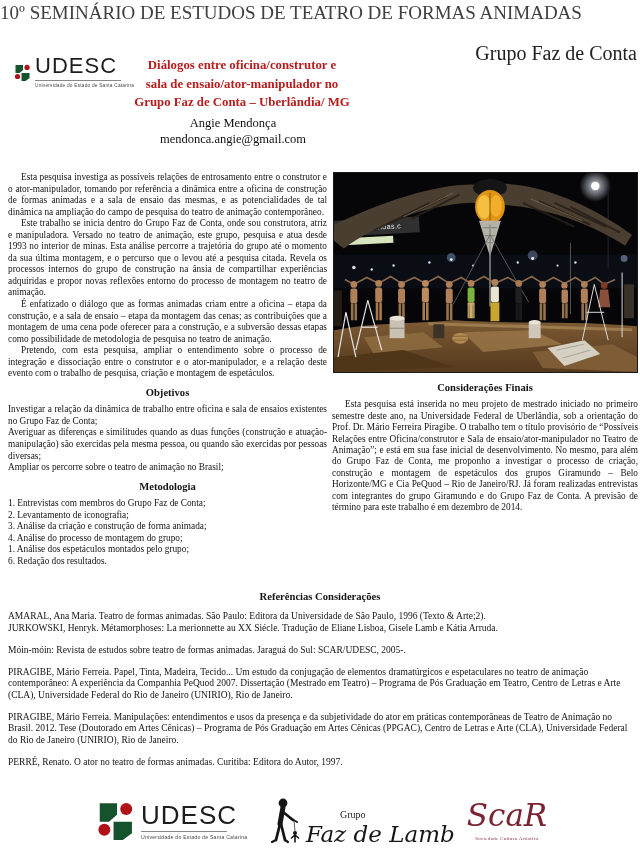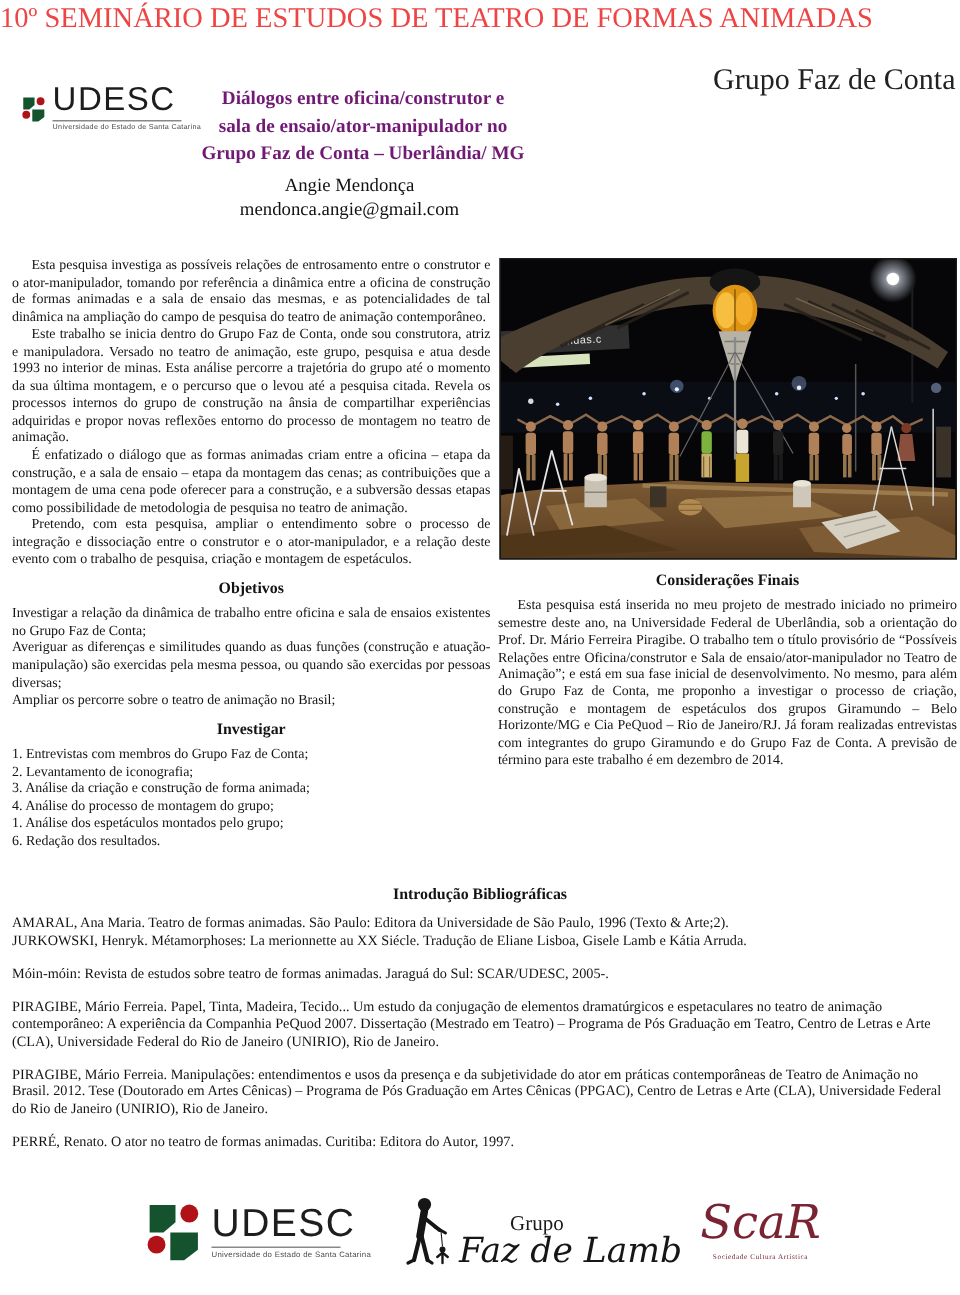--- a/index.html
+++ b/index.html
@@ -1,35 +1,35 @@
 <!DOCTYPE html>
 <html><head>
 <meta charset="utf-8">
 <style>
   html,body{margin:0;padding:0;background:#fff;}
   .poster{position:relative;width:640px;height:863px;background:#ffffff;
           font-family:"Liberation Serif",serif;color:#141414;overflow:hidden;}
 
   .seminar-title{position:absolute;top:2px;left:0;width:536px;text-align:center;
-                 font-size:19px;white-space:nowrap;color:#ef4444;}
+                 font-size:19px;white-space:nowrap;color:#404040;}
 
   .group-name{position:absolute;top:42px;right:3px;font-size:20px;color:#222;text-align:right;}
 
   
   .udesc{display:flex;align-items:flex-start;}
   .udesc-top{position:absolute;left:14px;top:54px;width:120px;}
   .udesc-text{margin-left:3px;}
   .udesc-word{font-family:"Liberation Sans",sans-serif;font-size:22px;color:#1d1d1d;
               letter-spacing:1px;line-height:24px;}
   .udesc-sub{font-family:"Liberation Sans",sans-serif;font-size:4.8px;color:#4a4a4a;
              white-space:nowrap;margin-top:2px;letter-spacing:.2px;}
   .udesc-rule{height:1px;background:#888;margin-top:2px;width:86px;}
 
   .poster-title{position:absolute;left:118px;top:56px;width:248px;text-align:center;
-                font-weight:bold;font-size:12.8px;line-height:18.5px;color:#701a75;}
+                font-weight:bold;font-size:12.8px;line-height:18.5px;color:#b91c1c;}
   .author-block{position:absolute;left:118px;top:116px;width:230px;text-align:center;
                 font-size:12.5px;line-height:15.5px;color:#111;}
 
   .col-left{position:absolute;left:8px;top:172px;width:319px;font-size:9.3px;
             line-height:11.55px;text-align:justify;}
   .col-right{position:absolute;left:332px;top:382px;width:306px;font-size:9.3px;
              line-height:11.4px;text-align:justify;}
   .sec-h{text-align:center;font-size:10.6px;font-weight:bold;margin:0 0 6px;}
   .sec-h.mid{margin-top:7px;}
   .col-left p,.col-right p{margin:0;}
@@ -43,21 +43,21 @@
   .refs .sec-h{margin-bottom:9px;}
   .refs p{margin:0;}
   .refs p.gap{margin-top:11px;}
 
   .footer{position:absolute;left:0;top:795px;width:640px;height:66px;}
   .f-udesc{position:absolute;left:96px;top:6px;}
   .f-udesc .udesc-word{font-size:26px;line-height:28px;}
   .f-udesc .udesc-sub{font-size:5.2px;}
   .f-fdc{position:absolute;left:268px;top:2px;display:flex;align-items:flex-end;}
   .fdc-text{position:relative;margin-left:4px;padding-top:10px;}
-  .fdc-grupo{position:absolute;top:0;left:34px;font-size:14px;color:#1a1a1a;}
+  .fdc-grupo{position:absolute;top:0;left:34px;font-size:10px;color:#1a1a1a;}
   .fdc-name{font-family:"DejaVu Serif",serif;font-style:italic;font-size:23px;color:#161616;
             line-height:30px;}
   .f-scar{position:absolute;left:452px;top:0;width:110px;text-align:center;}
   .scar-word{font-family:"DejaVu Serif",serif;font-style:italic;font-size:31px;
              line-height:40px;color:#7a2433;}
   .scar-sub{font-size:4.8px;color:#7a2433;letter-spacing:.4px;margin-top:1px;}
 </style>
 </head>
 <body>
 
@@ -96,21 +96,21 @@
     <p class="ind">Esta pesquisa investiga as possíveis relações de entrosamento entre o construtor e o ator-manipulador, tomando por referência a dinâmica entre a oficina de construção de formas animadas e a sala de ensaio das mesmas, e as potencialidades de tal dinâmica na ampliação do campo de pesquisa do teatro de animação contemporâneo.</p>
     <p class="ind">Este trabalho se inicia dentro do Grupo Faz de Conta, onde sou construtora, atriz e manipuladora. Versado no teatro de animação, este grupo, pesquisa e atua desde 1993 no interior de minas. Esta análise percorre a trajetória do grupo até o momento da sua última montagem, e o percurso que o levou até a pesquisa citada. Revela os processos internos do grupo de construção na ânsia de compartilhar experiências adquiridas e propor novas reflexões entorno do processo de montagem no teatro de animação.</p>
     <p class="ind">É enfatizado o diálogo que as formas animadas criam entre a oficina – etapa da construção, e a sala de ensaio – etapa da montagem das cenas; as contribuições que a montagem de uma cena pode oferecer para a construção, e a subversão dessas etapas como possibilidade de metodologia de pesquisa no teatro de animação.</p>
     <p class="ind">Pretendo, com esta pesquisa, ampliar o entendimento sobre o processo de integração e dissociação entre o construtor e o ator-manipulador, e a relação deste evento com o trabalho de pesquisa, criação e montagem de espetáculos.</p>
 
     <h3 class="sec-h mid">Objetivos</h3>
     <p>Investigar a relação da dinâmica de trabalho entre oficina e sala de ensaios existentes no Grupo Faz de Conta;</p>
     <p>Averiguar as diferenças e similitudes quando as duas funções (construção e atuação-manipulação) são exercidas pela mesma pessoa, ou quando são exercidas por pessoas diversas;</p>
     <p>Ampliar os percorre sobre o teatro de animação no Brasil;</p>
 
-    <h3 class="sec-h mid">Investigar</h3>
+    <h3 class="sec-h mid">Metodologia</h3>
     <p>1. Entrevistas com membros do Grupo Faz de Conta;</p>
     <p>2. Levantamento de iconografia;</p>
     <p>3. Análise da criação e construção de forma animada;</p>
     <p>4. Análise do processo de montagem do grupo;</p>
     <p>1. Análise dos espetáculos montados pelo grupo;</p>
     <p>6. Redação dos resultados.</p>
   </div>
 
   <div class="photo-frame">
     <svg viewBox="0 0 305 200" preserveAspectRatio="none">
@@ -320,21 +320,21 @@
       </g>
     </svg>
   </div>
 
   <div class="col-right">
     <h3 class="sec-h">Considerações Finais</h3>
     <p class="ind">Esta pesquisa está inserida no meu projeto de mestrado iniciado no primeiro semestre deste ano, na Universidade Federal de Uberlândia, sob a orientação do Prof. Dr. Mário Ferreira Piragibe. O trabalho tem o título provisório de “Possíveis Relações entre Oficina/construtor e Sala de ensaio/ator-manipulador no Teatro de Animação”; e está em sua fase inicial de desenvolvimento. No mesmo, para além do Grupo Faz de Conta, me proponho a investigar o processo de criação, construção e montagem de espetáculos dos grupos Giramundo – Belo Horizonte/MG e Cia PeQuod – Rio de Janeiro/RJ. Já foram realizadas entrevistas com integrantes do grupo Giramundo e do Grupo Faz de Conta. A previsão de término para este trabalho é em dezembro de 2014.</p>
   </div>
 
   <div class="refs">
-    <h3 class="sec-h">Introdução Bibliográficas</h3>
+    <h3 class="sec-h">Referências Considerações</h3>
     <p>AMARAL, Ana Maria. Teatro de formas animadas. São Paulo: Editora da Universidade de São Paulo, 1996 (Texto &amp; Arte;2).</p>
     <p>JURKOWSKI, Henryk. Métamorphoses: La merionnette au XX Siécle. Tradução de Eliane Lisboa, Gisele Lamb e Kátia Arruda.</p>
     <p class="gap">Móin-móin: Revista de estudos sobre teatro de formas animadas. Jaraguá do Sul: SCAR/UDESC, 2005-.</p>
     <p class="gap">PIRAGIBE, Mário Ferreia. Papel, Tinta, Madeira, Tecido... Um estudo da conjugação de elementos dramatúrgicos e espetaculares no teatro de animação contemporâneo: A experiência da Companhia PeQuod 2007. Dissertação (Mestrado em Teatro) – Programa de Pós Graduação em Teatro, Centro de Letras e Arte (CLA), Universidade Federal do Rio de Janeiro (UNIRIO), Rio de Janeiro.</p>
     <p class="gap">PIRAGIBE, Mário Ferreia. Manipulações: entendimentos e usos da presença e da subjetividade do ator em práticas contemporâneas de Teatro de Animação no Brasil. 2012. Tese (Doutorado em Artes Cênicas) – Programa de Pós Graduação em Artes Cênicas (PPGAC), Centro de Letras e Arte (CLA), Universidade Federal do Rio de Janeiro (UNIRIO), Rio de Janeiro.</p>
     <p class="gap">PERRÉ, Renato. O ator no teatro de formas animadas. Curitiba: Editora do Autor, 1997.</p>
   </div>
 
   <div class="footer">
 

